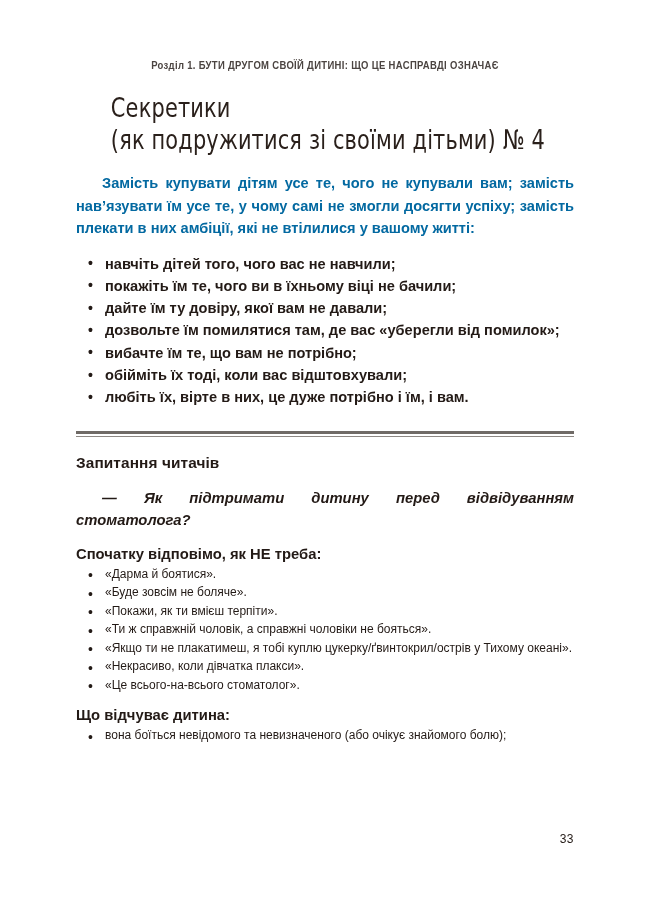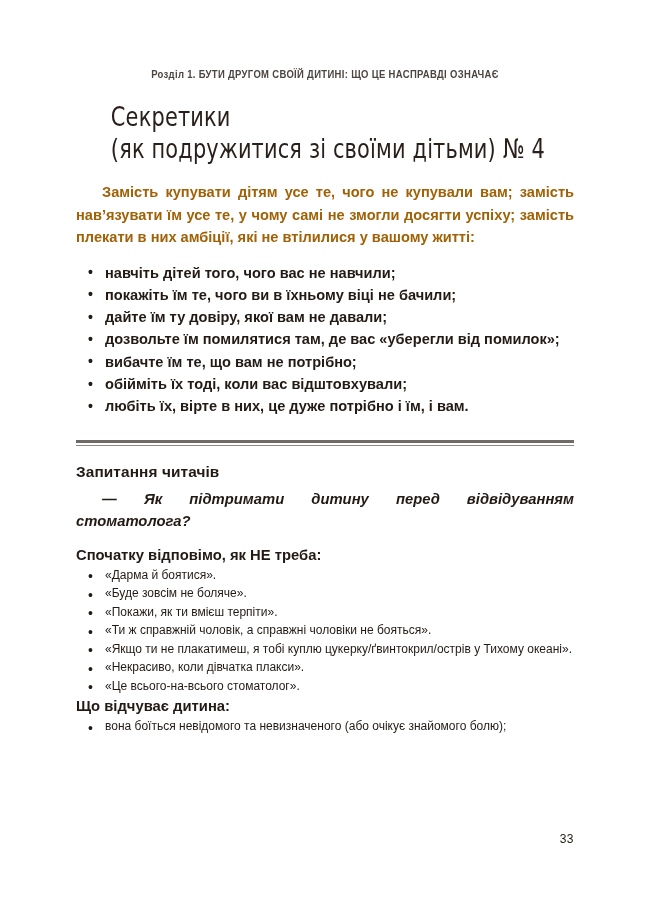--- a/index.html
+++ b/index.html
@@ -16,21 +16,21 @@
     color: #231a16;
     -webkit-font-smoothing: antialiased;
   }
 
   .page {
     position: absolute;
     left: 0; top: 0;
     width: 650px;
     height: 900px;
     box-sizing: border-box;
-    padding: 13px 76px;
+    padding: 4px 76px;
   }
 
   
   .running-head {
     margin-top: 56px;
     text-align: center;
     font-family: "Liberation Sans Narrow", "Liberation Sans", sans-serif;
     font-size: 10.2px;
     font-weight: 600;
     letter-spacing: 0.35px;
@@ -60,21 +60,21 @@
 
   
   .para {
     margin-top: 17px;
     font-size: 14.6px;
     font-weight: 700;
     line-height: 1.52;
     text-align: justify;
     text-justify: inter-word;
     hyphens: manual;
-    color: #a16207;
+    color: #0369a1;
   }
   .para.indent { text-indent: 26px; }
 
   ul.bullets {
     list-style: none;
     margin: 4px 0 0 0;
     padding: 0;
   }
   ul.bullets > li {
     position: relative;
@@ -115,36 +115,36 @@
 
   
   .subhead {
     margin-top: 17px;
     font-size: 15.4px;
     font-weight: 700;
     color: #231a16;
     letter-spacing: 0.1px;
   }
   .q-para {
-    margin-top: 7px;
+    margin-top: 15px;
     font-size: 14.8px;
     font-weight: 700;
     font-style: italic;
     line-height: 1.5;
     text-align: justify;
     text-indent: 26px;
     color: #231a16;
   }
   .lead-in {
     margin-top: 9px;
     font-size: 14.8px;
     font-weight: 700;
     color: #231a16;
   }
-  .lead-in.tight { margin-top: 3px; }
+  .lead-in.tight { margin-top: 13px; }
 
   
   .folio {
     position: absolute;
     right: 76px;
     bottom: 54px;
     font-size: 12px;
     font-weight: 400;
     color: #231a16;
     letter-spacing: 0.5px;

